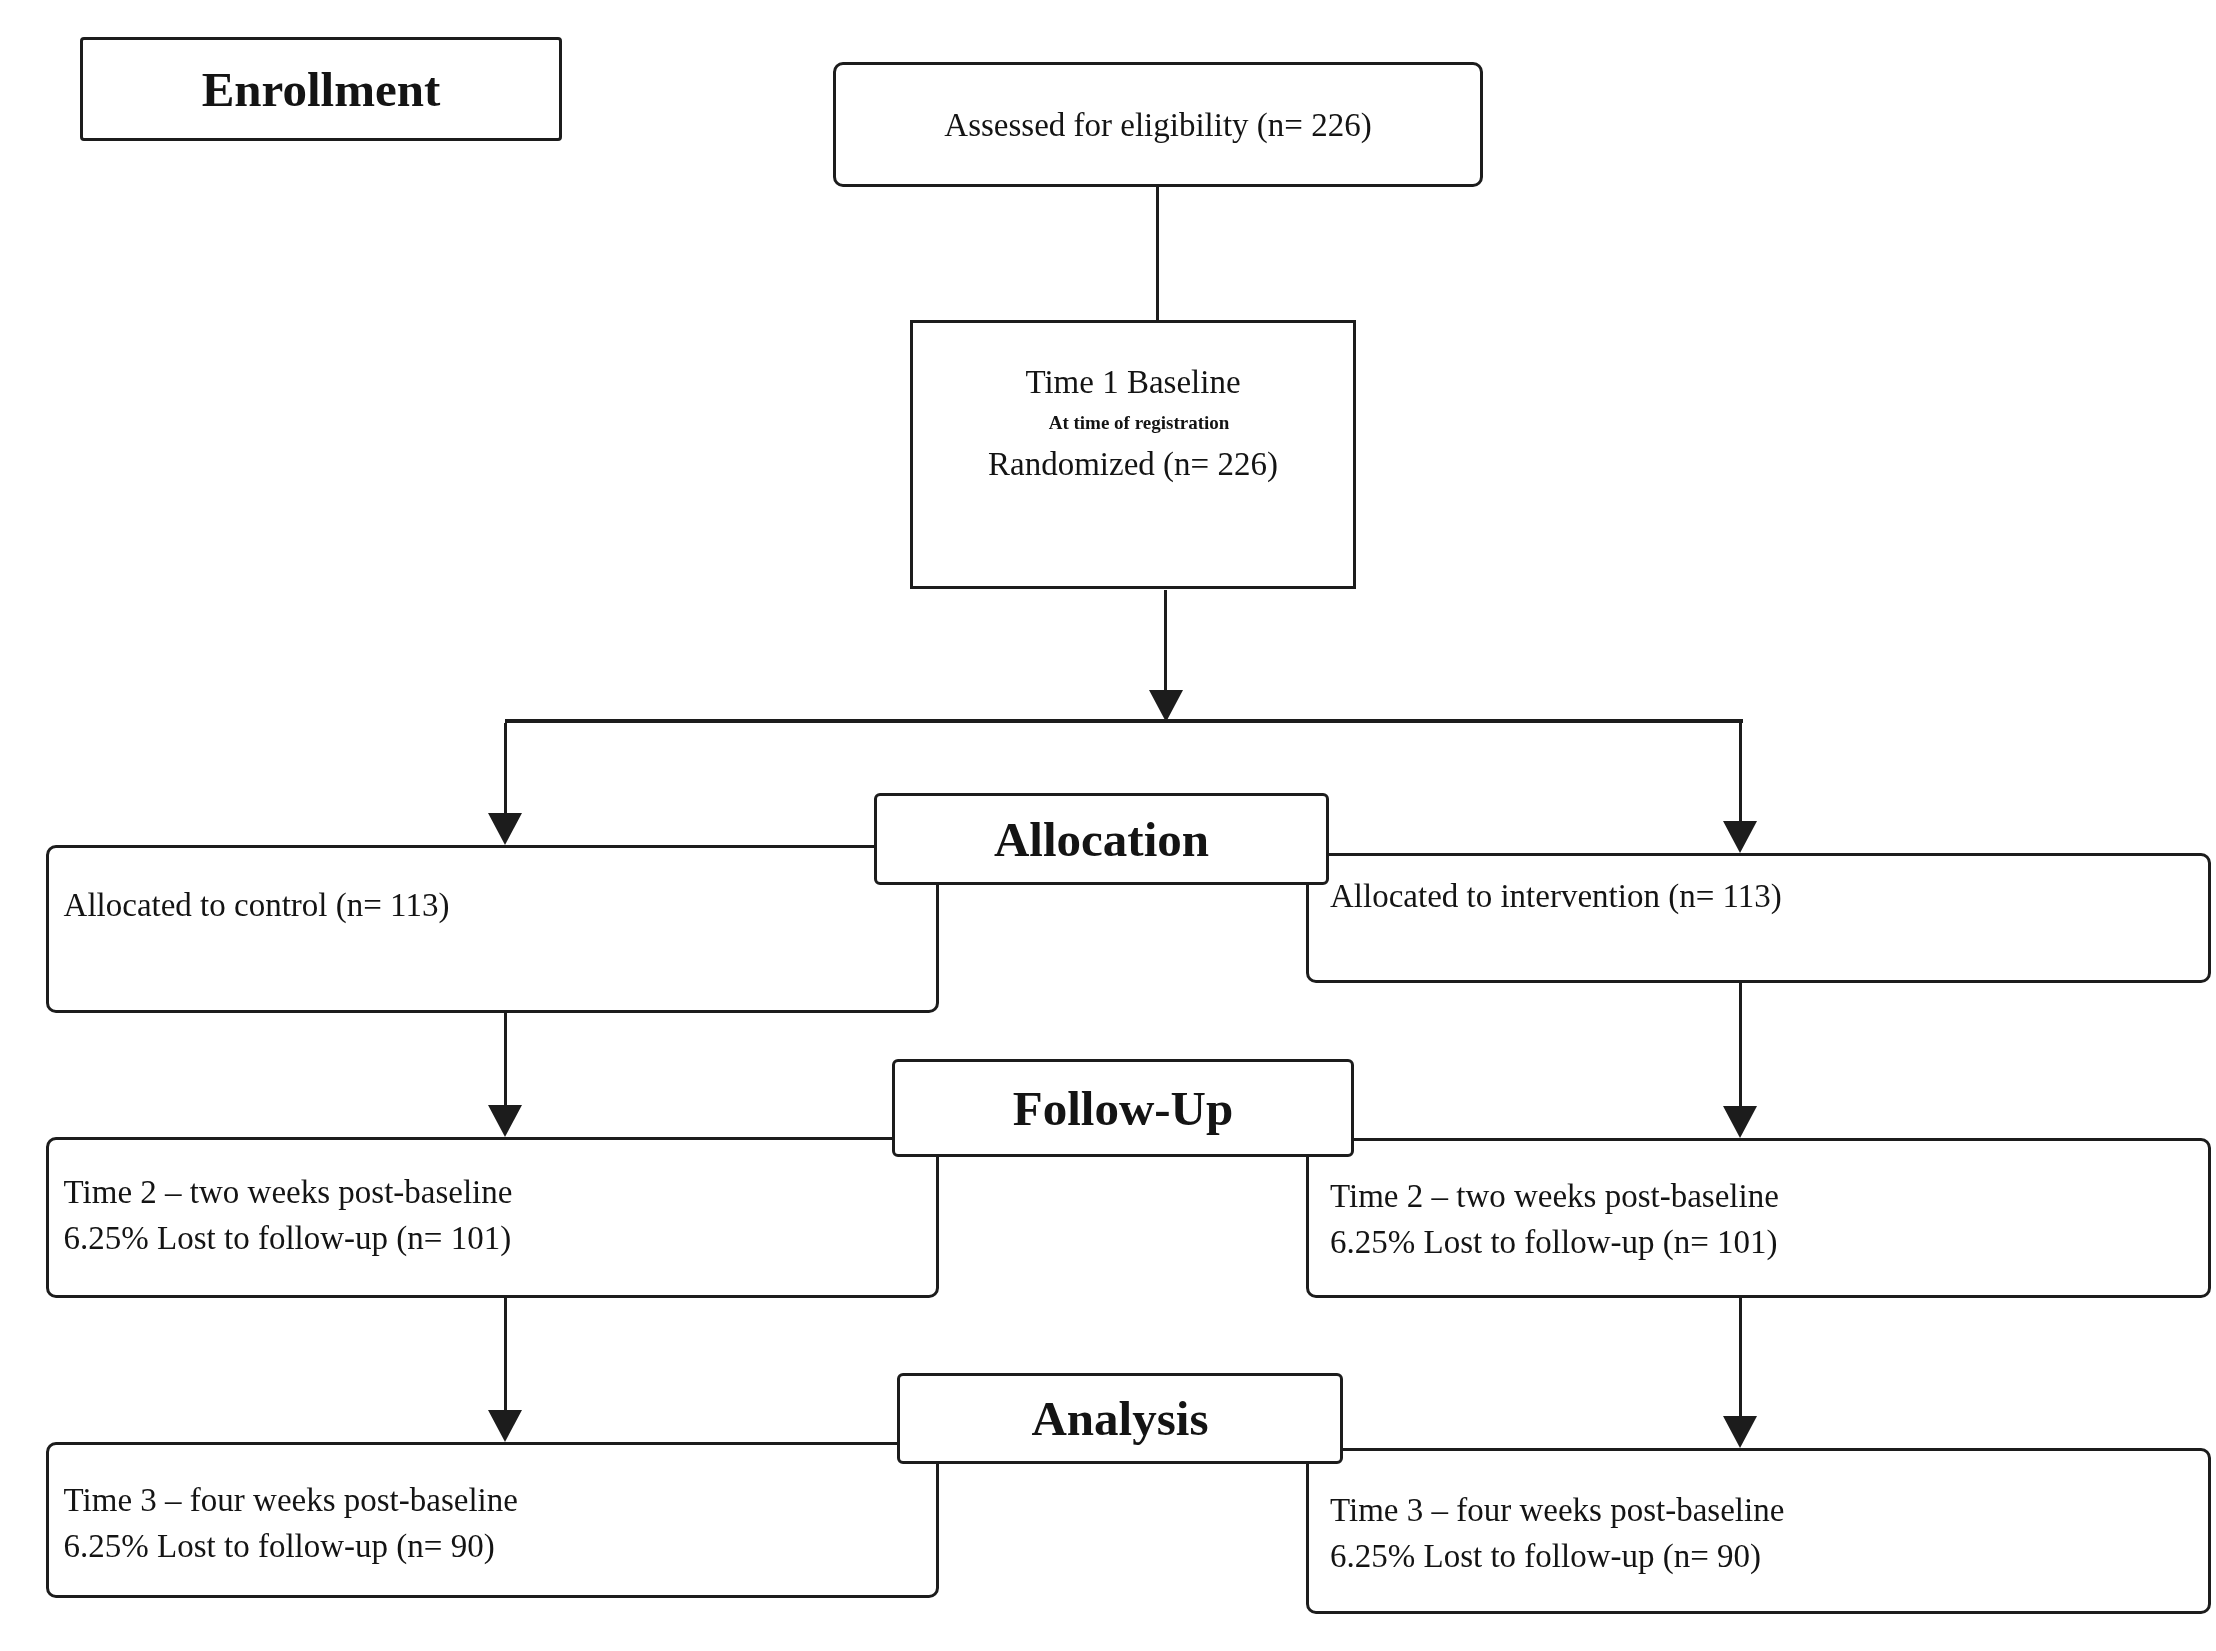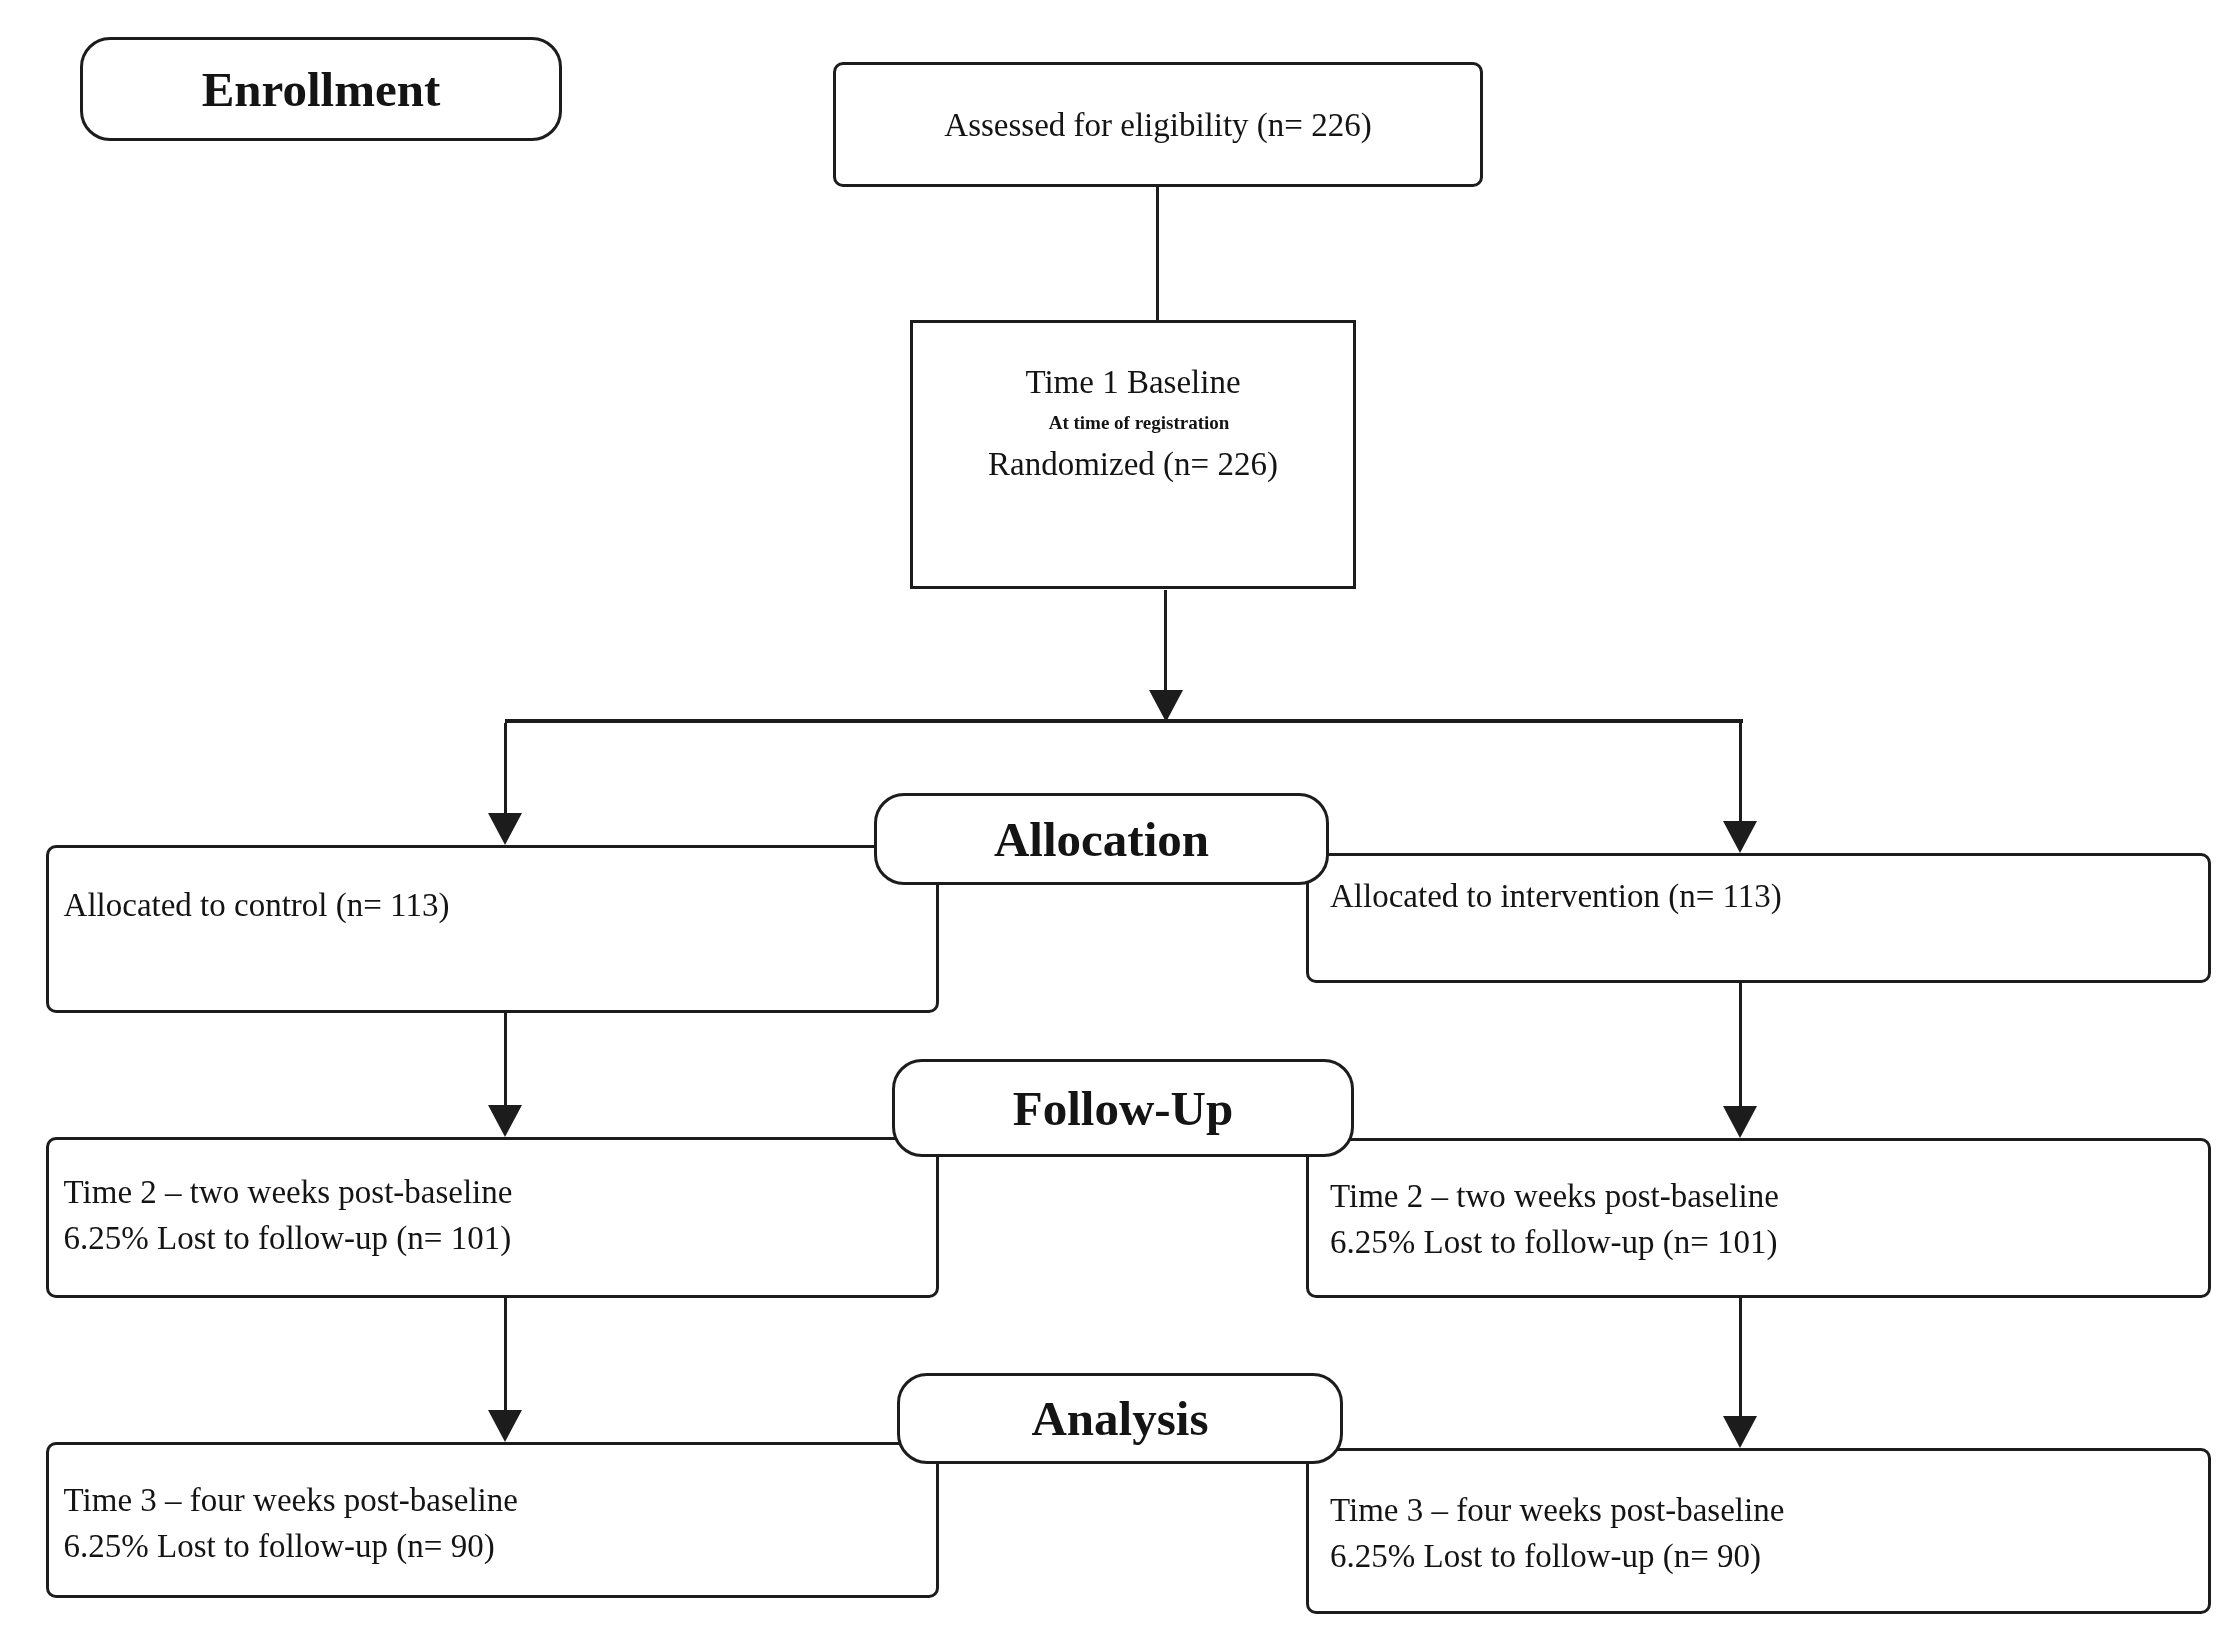--- a/index.html
+++ b/index.html
@@ -12,21 +12,21 @@
     overflow:hidden;
   }
   .box {
     position:absolute;
     background:#ffffff;
     border:3.2px solid #1c1c1c;
     box-sizing:border-box;
     z-index:1;
   }
   .stage {
-    border-radius:30px;
+    border-radius:6px;
     display:flex; align-items:center; justify-content:center;
     font-weight:bold; font-size:49px;
     z-index:3;
   }
   .center-text { text-align:center; }
   .node-text { font-size:33px; line-height:46px;border-radius:10px; }
   .small-bold { font-size:19px; line-height:36px; font-weight:bold;margin-left:12px; }
   .vline { position:absolute; width:3.2px; background:#1c1c1c; z-index:0; }
   .hline { position:absolute; height:4px; background:#1c1c1c; z-index:0; }
   .arrow-down {
@@ -60,21 +60,21 @@
 
   <div class="vline" style="left:1739px; top:983px; height:126px;"></div>
   <div class="arrow-down" style="left:1723px; top:1106px;"></div>
 
   <div class="vline" style="left:504px; top:1298px; height:115px;"></div>
   <div class="arrow-down" style="left:488px; top:1410px;"></div>
 
   <div class="vline" style="left:1739px; top:1298px; height:121px;"></div>
   <div class="arrow-down" style="left:1723px; top:1416px;"></div>
 
-  <div class="box stage" style="left:80px; top:37px; width:482px; height:104px; border-radius:30px;">
+  <div class="box stage" style="left:80px; top:37px; width:482px; height:104px; border-radius:4px;">
     <span>Enrollment</span>
   </div>
 
   <div class="box stage" style="left:874px; top:793px; width:455px; height:92px;">
     <span>Allocation</span>
   </div>
 
   <div class="box stage" style="left:897px; top:1373px; width:446px; height:91px;">
     <span>Analysis</span>
   </div>

